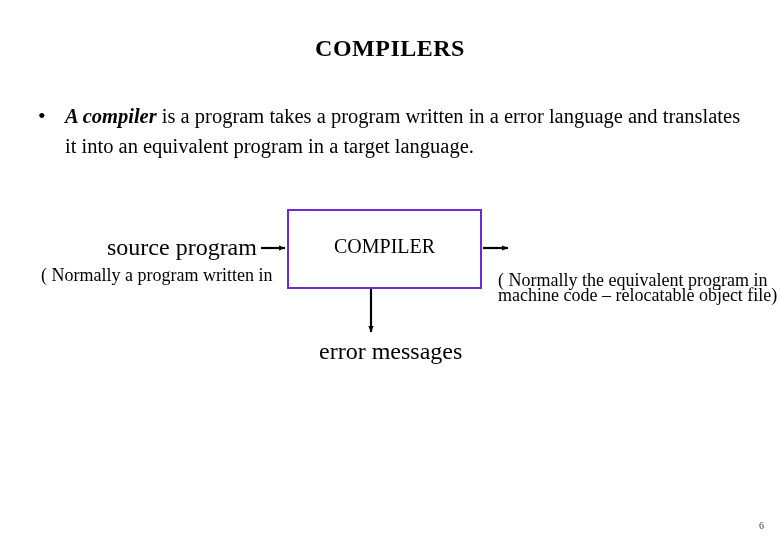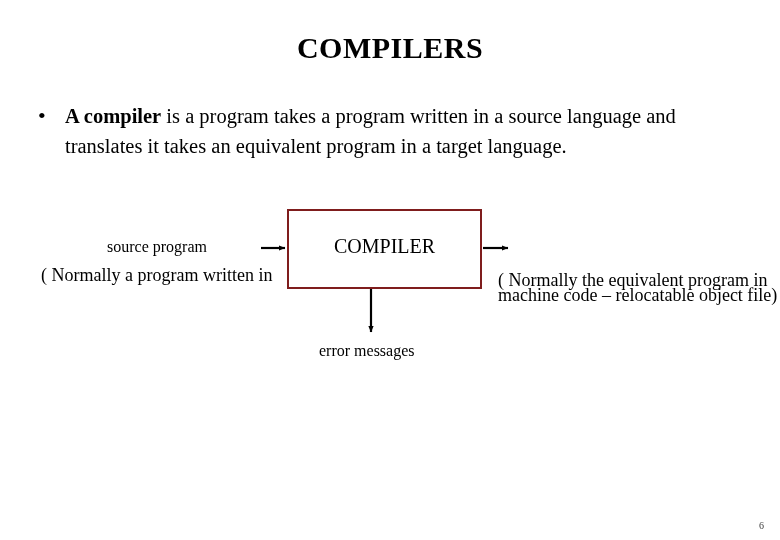--- a/index.html
+++ b/index.html
@@ -22,21 +22,21 @@
     height: 540px;
   }
 
   
   .slide-title {
     position: absolute;
     left: 0;
     top: 32px;
     width: 780px;
     text-align: center;
-    font-size: 30px;
+    font-size: 24px;
     font-weight: bold;
     letter-spacing: 0.5px;
     line-height: 32px;
   }
 
   
   .bullet-block {
     position: absolute;
     left: 38px;
     top: 101px;
@@ -54,54 +54,55 @@
     text-align: left;
   }
   .bullet-text {
     flex: 1 1 auto;
     font-size: 20.5px;
     line-height: 30px;
     text-align: left;
   }
   .bullet-text b {
     font-weight: bold;
+    font-style: italic;
   }
 
   
   #diagram {
     position: absolute;
     left: 0;
     top: 0;
     width: 780px;
     height: 540px;
   }
 
   .compiler-box {
     position: absolute;
     left: 287px;
     top: 209px;
     width: 195px;
     height: 80px;
-    border: 2px solid #7f1d1d;
+    border: 2px solid #6d28d9;
     box-sizing: border-box;
     background: #ffffff;
   }
   .compiler-box-label {
     position: absolute;
     left: 0;
     top: 22px;
     width: 100%;
     text-align: center;
     font-size: 20px;
     line-height: 26px;
   }
 
   .diag-label {
     position: absolute;
-    font-size: 16px;
+    font-size: 24px;
     line-height: 24px;
     white-space: nowrap;
   }
   .label-source {
     left: 107px;
     top: 235px;
   }
   .label-target {
     left: 512px;
     top: 235px;
@@ -147,21 +148,21 @@
 </head>
 <body>
 
 <div id="slide">
 
   <div class="slide-title">COMPILERS</div>
 
   <div class="bullet-block">
     <div class="bullet-row">
       <span class="bullet-dot">•</span>
-      <span class="bullet-text"><b>A compiler</b><span> is a program takes a program written in a source language and translates it takes an equivalent program in a target language.</span></span>
+      <span class="bullet-text"><b>A compiler</b><span> is a program takes a program written in a error language and translates it into an equivalent program in a target language.</span></span>
     </div>
   </div>
 
   <div id="diagram">
 
     <svg class="arrow-layer" viewBox="0 0 780 540" width="780" height="540">
       <defs>
         <marker id="ah" markerWidth="7" markerHeight="7" refX="6.2" refY="3.1" orient="auto" markerUnits="userSpaceOnUse">
           <path d="M0,0.4 L6.6,3.1 L0,5.8 z" fill="#000000"></path>
         </marker>

